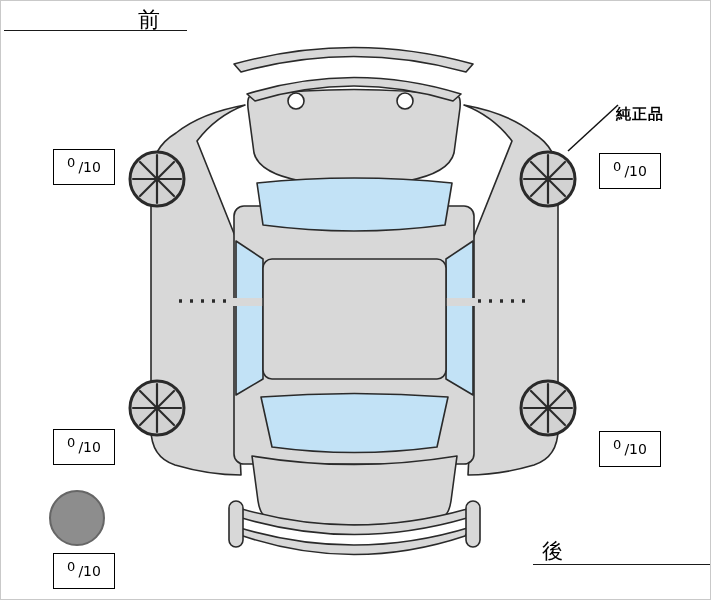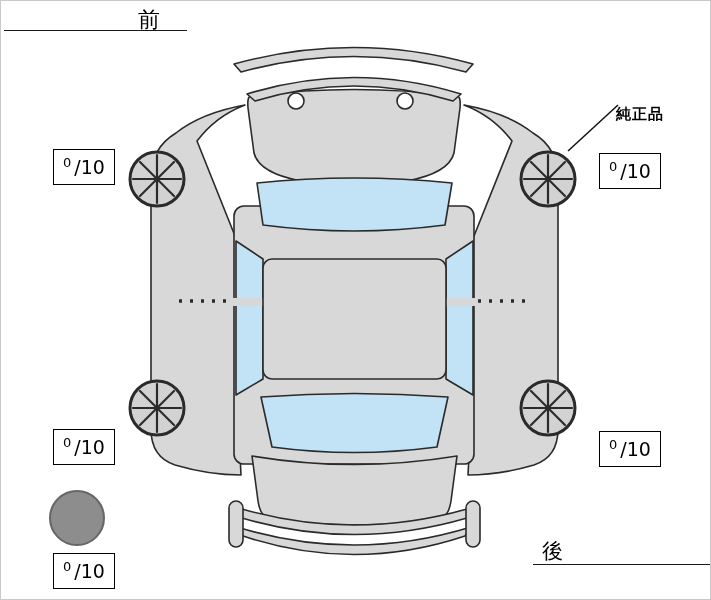--- a/index.html
+++ b/index.html
@@ -41,21 +41,21 @@
   .line-front{left:3px;top:29px;width:183px;}
   .line-rear{left:532px;top:563px;width:178px;}
 
   .score-box{
     position:absolute;width:62px;height:36px;
     background:#fff;border:1.2px solid #000;box-sizing:border-box;
     display:flex;align-items:center;justify-content:center;
     color:#000;
   }
   .score-num{font-size:13px;transform:translateY(-5px);margin-right:3px;}
-  .score-den{font-size:19px;}
+  .score-den{font-size:14px;}
   .box-fl{left:52px;top:148px;}
   .box-fr{left:598px;top:152px;}
   .box-rl{left:52px;top:428px;}
   .box-rr{left:598px;top:430px;}
   .box-spare{left:52px;top:552px;}
 
   .spare-circle{
     position:absolute;left:48px;top:489px;width:56px;height:56px;
     border-radius:50%;
     background:var(--spare-tire);

